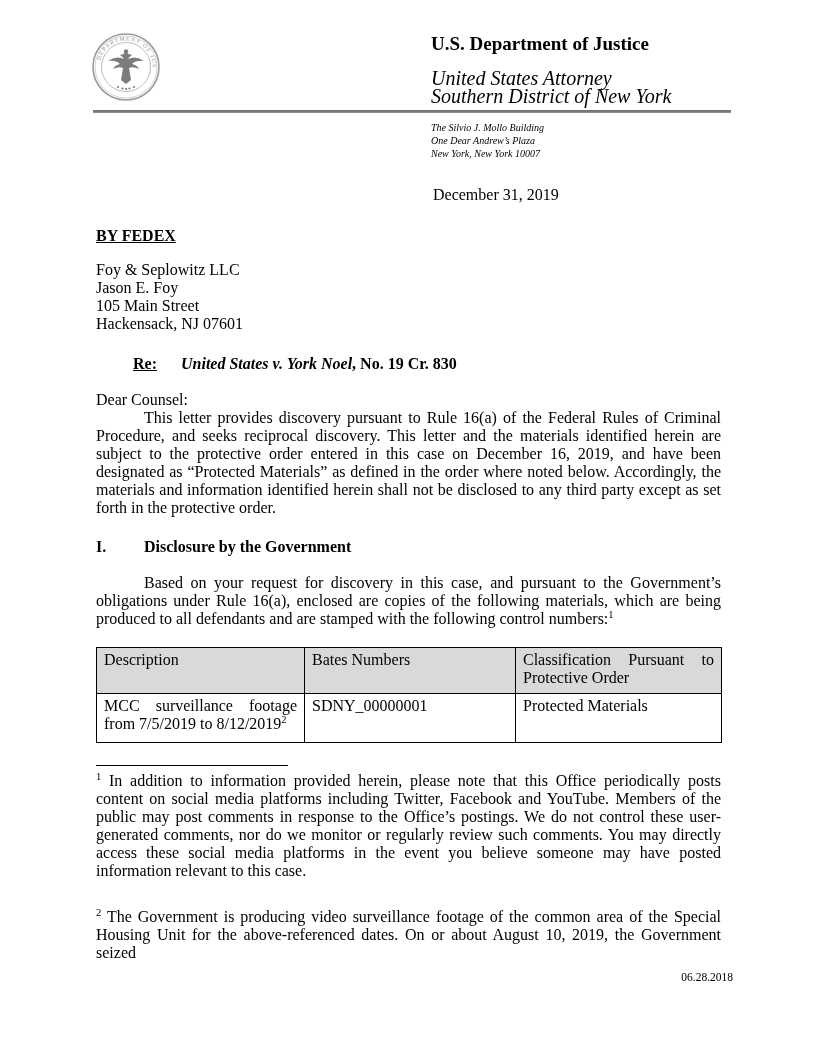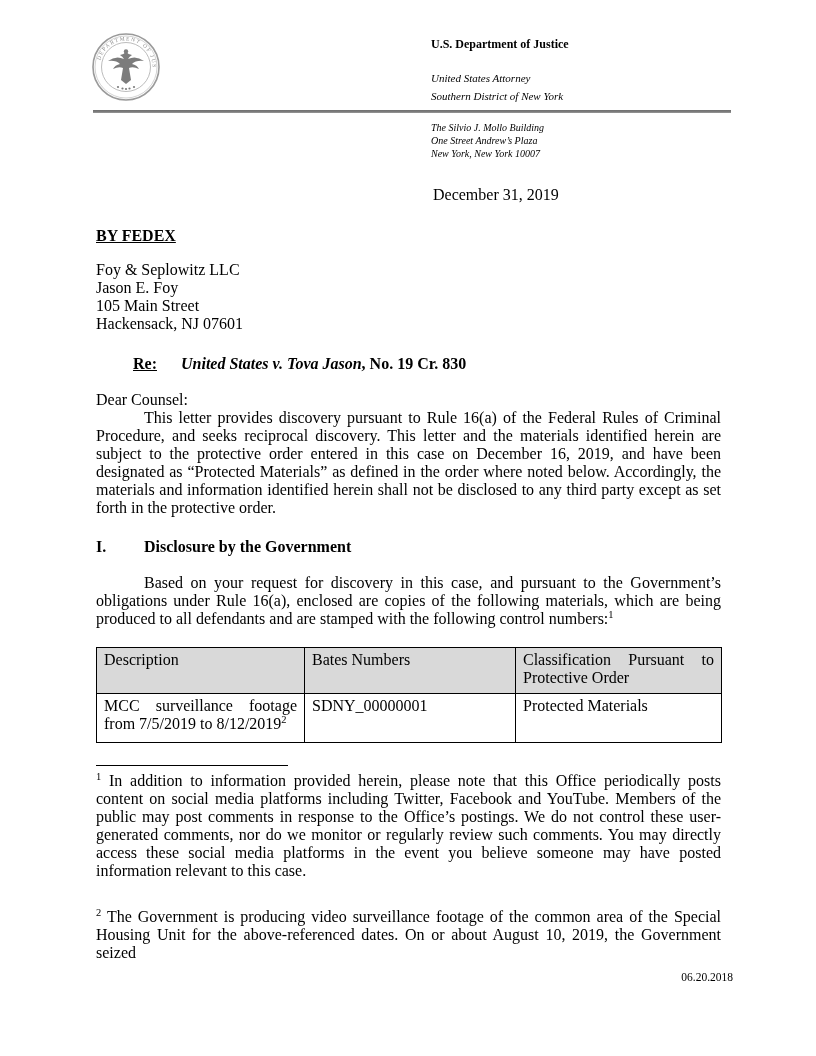--- a/index.html
+++ b/index.html
@@ -13,25 +13,25 @@
     font-size: 16px;
     line-height: 18px;
     overflow: hidden;
   }
 
   
   .letterhead { position: absolute; inset: 0 0 auto 0; height: 215px; }
   .seal { position: absolute; left: 91px; top: 32px; width: 70px; height: 70px; }
   .dept {
     position: absolute; left: 431px; top: 35px;
-    font-size: 12px; font-weight: bold;
+    font-size: 19px; font-weight: bold;
   }
   .office {
     position: absolute; left: 431px; top: 69px;
-    font-style: italic; font-size: 11px; line-height: 18px;
+    font-style: italic; font-size: 20px; line-height: 18px;
   }
   .lh-rule {
     position: absolute; left: 93px; top: 110px; width: 638px; height: 3px;
     background: linear-gradient(to bottom, #6e6e6e, var(--rule-color, #7d7d7d) 60%, #9b9b9b);
   }
   .lh-address {
     position: absolute; left: 431px; top: 121px;
     font-style: italic; font-size: 10px; line-height: 13px;
   }
   .date { position: absolute; left: 433px; top: 186px; }
@@ -114,39 +114,39 @@
 
     <div class="office">
       <div>United States Attorney</div>
       <div>Southern District of New York</div>
     </div>
 
     <div class="lh-rule"></div>
 
     <div class="lh-address">
       <div>The Silvio J. Mollo Building</div>
-      <div>One Street Andrew’s Plaza</div>
+      <div>One Dear Andrew’s Plaza</div>
       <div>New York, New York 10007</div>
     </div>
 
     <div class="date">December 31, 2019</div>
   </header>
 
   <main class="content">
 
     <div class="delivery">BY FEDEX</div>
 
     <div class="recipient">
       <div>Foy &amp; Seplowitz LLC</div>
       <div>Jason E. Foy</div>
       <div>105 Main Street</div>
       <div>Hackensack, NJ 07601</div>
     </div>
 
-    <div class="re-line"><span class="re-label">Re:</span><span class="case-name">United States v. Tova Jason</span><span>, No. 19 Cr. 830</span></div>
+    <div class="re-line"><span class="re-label">Re:</span><span class="case-name">United States v. York Noel</span><span>, No. 19 Cr. 830</span></div>
 
     <div class="salutation">Dear Counsel:</div>
 
     <p class="para">This letter provides discovery pursuant to Rule 16(a) of the Federal Rules of Criminal Procedure, and seeks reciprocal discovery.  This letter and the materials identified herein are subject to the protective order entered in this case on December 16, 2019, and have been designated as “Protected Materials” as defined in the order where noted below.  Accordingly, the materials and information identified herein shall not be disclosed to any third party except as set forth in the protective order.</p>
 
     <div class="section-heading"><span class="sec-num">I.</span><span>Disclosure by the Government</span></div>
 
     <p class="para p2"><span>Based on your request for discovery in this case, and pursuant to the Government’s obligations under Rule 16(a), enclosed are copies of the following materials, which are being produced to all defendants and are stamped with the following control numbers:</span><sup>1</sup></p>
 
     <table class="discovery">
@@ -172,15 +172,15 @@
     </table>
 
     <div class="footnotes">
       <div class="fn-rule"></div>
       <p class="footnote"><sup>1</sup> <span>In addition to information provided herein, please note that this Office periodically posts content on social media platforms including Twitter, Facebook and YouTube.  Members of the public may post comments in response to the Office’s postings.  We do not control these user-generated comments, nor do we monitor or regularly review such comments.  You may directly access these social media platforms in the event you believe someone may have posted information relevant to this case.</span></p>
       <p class="footnote"><sup>2</sup> <span>The Government is producing video surveillance footage of the common area of the Special Housing Unit for the above-referenced dates.  On or about August 10, 2019, the Government seized</span></p>
     </div>
 
   </main>
 
-  <div class="page-footer">06.20.2018</div>
+  <div class="page-footer">06.28.2018</div>
 
 </div>
 
 </body></html>

